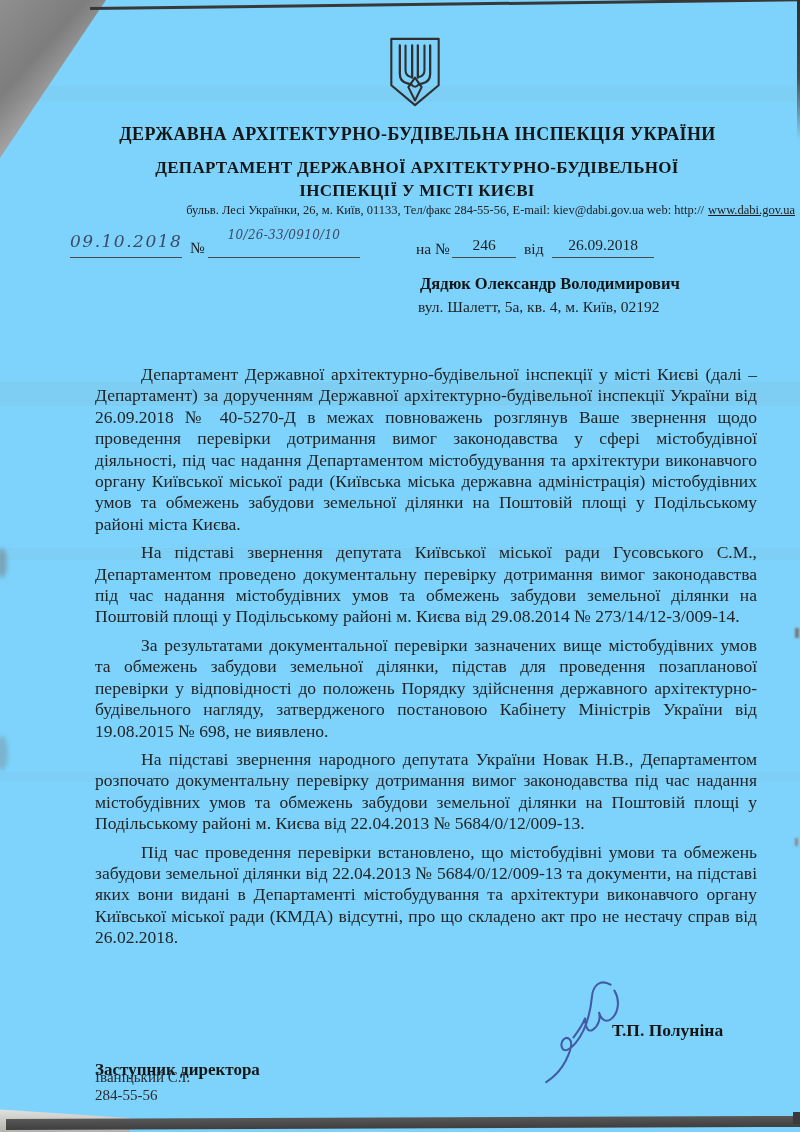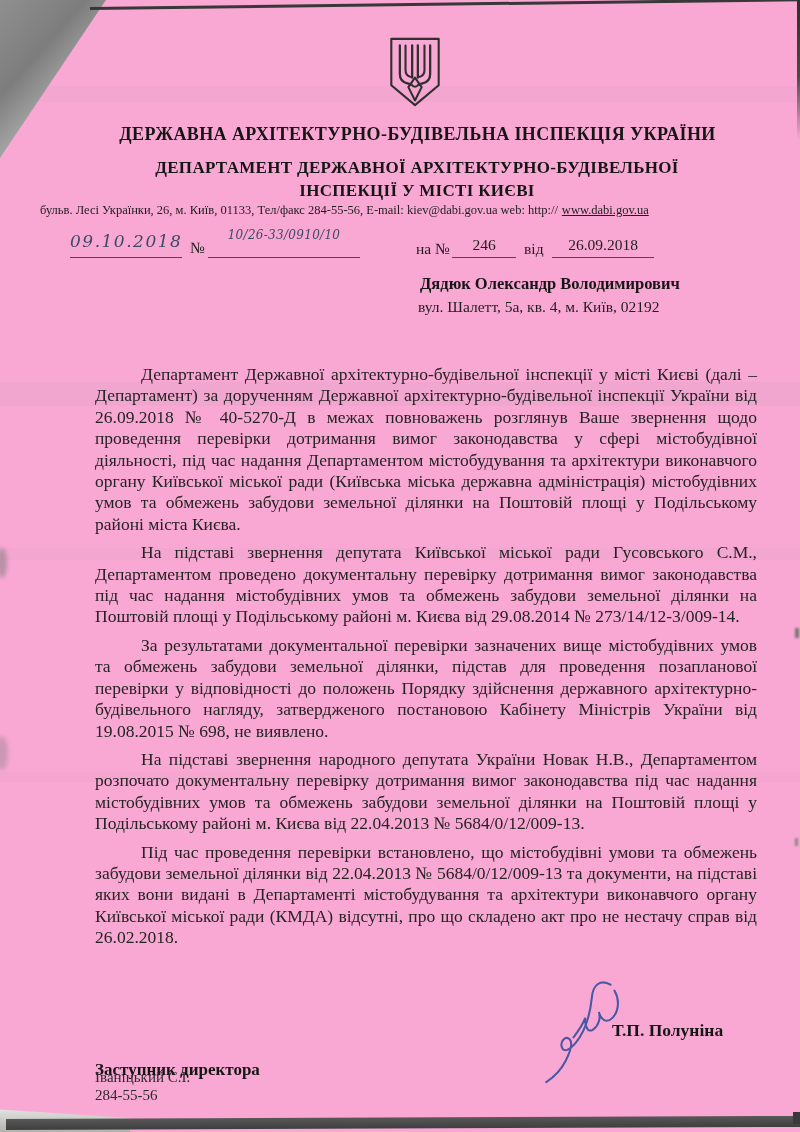--- a/index.html
+++ b/index.html
@@ -1,21 +1,21 @@
 <!DOCTYPE html>
 <html lang="uk"><head>
 <meta charset="utf-8">
 <title>Scanned letter</title>
 <style>
   html,body{margin:0;padding:0;background:#e9e9e9;}
   .scan{
     position:relative;
     width:800px;height:1132px;
     margin:0 auto;
-    background:#f9a8d4;
+    background:#7dd3fc;
     overflow:hidden;
     font-family:"Liberation Serif", serif;
     color:#242424;
   }
   
   .corner-shade{position:absolute;left:0;top:0;width:106px;height:158px;
     clip-path:polygon(0 0,100% 0,0 100%);
     background:linear-gradient(132deg,#8f8f8f 0%,#7d7d7d 35%,#a9a9a9 60%,#d8d8d5 85%,#f4f4f1 100%);}
   .top-edge-line{position:absolute;left:90px;top:7px;width:715px;height:3px;background:#383838;
     transform:rotate(-0.7deg);transform-origin:left center;}
@@ -38,21 +38,21 @@
   .smudge-2{left:-4px;top:736px;width:12px;height:34px;background:rgba(120,120,120,.35);}
   .speck{position:absolute;filter:blur(1px);}
   .speck-1{right:1px;top:628px;width:4px;height:10px;background:#777;}
   .speck-2{right:2px;top:838px;width:3px;height:8px;background:#888;}
   
   .emblem{position:absolute;left:386px;top:36px;width:58px;height:72px;}
   .org1{position:absolute;top:124px;left:35px;width:765px;text-align:center;
     font-weight:bold;font-size:18px;letter-spacing:.4px;color:#161616;white-space:nowrap;}
   .org2{position:absolute;top:156px;left:117px;width:600px;text-align:center;
     font-weight:bold;font-size:17px;line-height:23px;letter-spacing:.3px;color:#161616;}
-  .address{position:absolute;top:203px;left:40px;width:755px;text-align:left;
+  .address{position:absolute;top:203px;left:40px;width:755px;text-align:right;
     font-size:12.5px;color:#1d1d1d;white-space:nowrap;}
   .website{text-decoration:underline;margin-left:4px;}
   
   .ref-item{position:absolute;font-size:15.5px;color:#1d1d1d;}
   .rule{border-bottom:1.5px solid #4a4a4a;text-align:center;}
   .hw{font-family:"DejaVu Serif",serif;font-style:italic;color:#3d4a66;text-align:center;}
   .hw-date{left:70px;top:231px;width:112px;height:26px;font-size:17px;letter-spacing:1.5px;}
   .no-sign{left:190px;top:239px;}
   .hw-number{left:208px;top:228px;width:152px;height:29px;font-size:12px;letter-spacing:.3px;white-space:nowrap;}
   .inc-prefix{left:416px;top:240px;}

